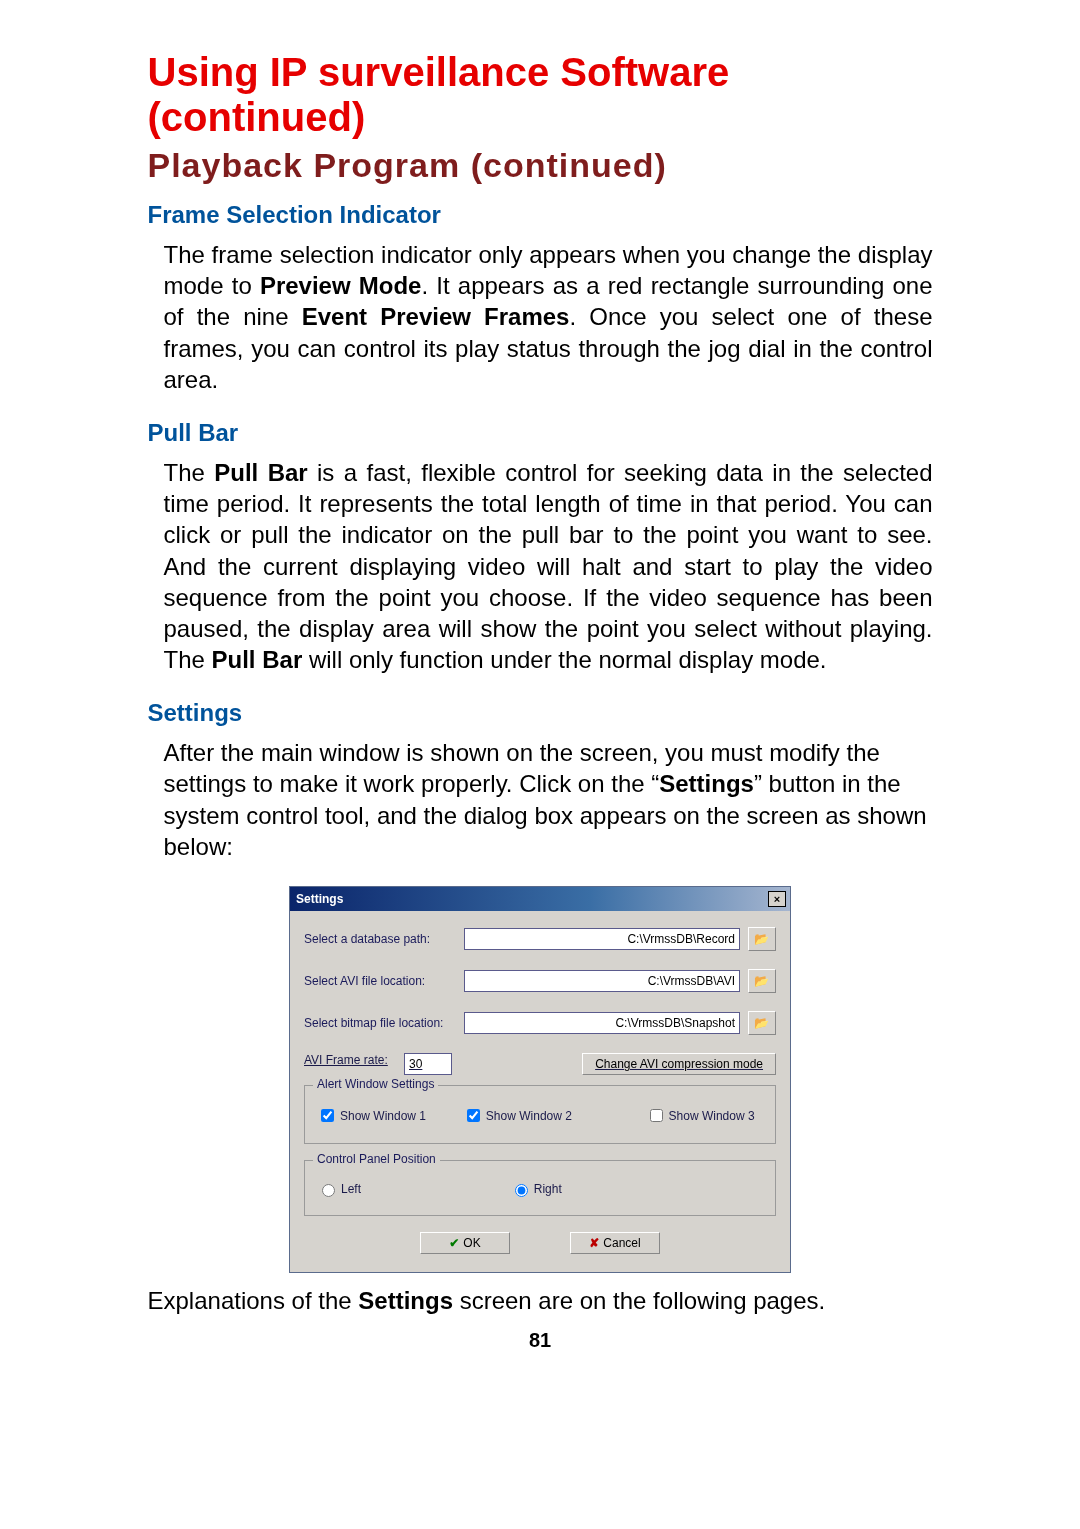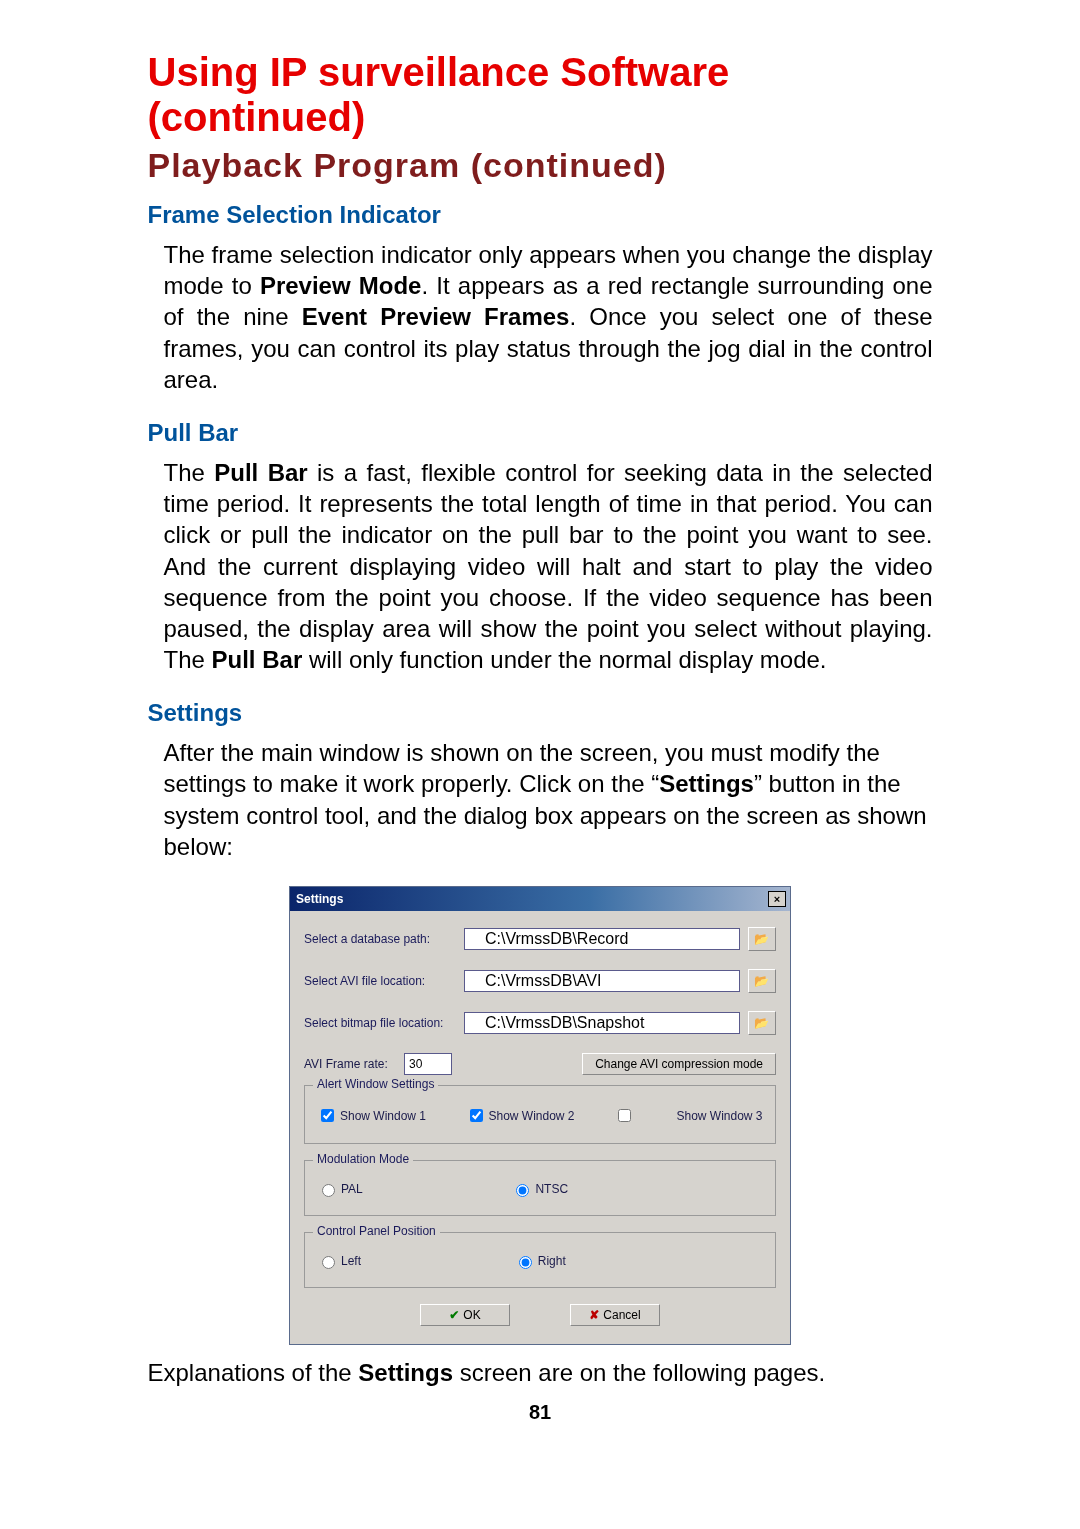--- a/index.html
+++ b/index.html
@@ -86,58 +86,60 @@
   .row .label {
     width: 160px;
     color: #1a1a5a;
   }
   .row input[type=text] {
     flex: 1;
     height: 20px;
     border: 1px solid #5a5a8c;
     background: #fff;
     font-family: Tahoma, Arial, sans-serif;
-    font-size: 16px;
-    padding: 0 20px;
+    font-size: 12px;
+    padding: 0 4px;
+    text-align: right;
   }
   .browse-btn {
     width: 26px; height: 22px;
     background: #d6d3ce;
     border: 1px solid #888;
     border-top-color: #fff; border-left-color: #fff;
     display: flex; align-items: center; justify-content: center;
     margin-left: 8px;
   }
   .folder-icon::before {
     content: "📂";
     font-size: 12px;
   }
   .avi-row {
     display: flex;
-    align-items: center;
+    align-items: flex-start;
     margin-bottom: 2px;
+    text-decoration: underline;
   }
   .avi-row .label { width: 100px; }
   .avi-row input[type=text] {
     width: 38px; height: 20px;
     border: 1px solid #5a5a8c; background: #fff;
     font-size: 12px; padding: 0 4px;
   }
   .win-btn {
     padding: 3px 12px;
     background: #d6d3ce;
     border: 1px solid #888;
     border-top-color: #fff; border-left-color: #fff;
     font-family: Tahoma, Arial, sans-serif;
     font-size: 12px;
     cursor: pointer;
   }
   .group {
     border: 1px solid #9a9a9a;
-    padding: 20px 8px 18px 12px;
+    padding: 20px 16px 18px 12px;
     margin: 10px 0 16px 0;
     position: relative;
   }
   .group-title {
     position: absolute;
     top: -9px; left: 8px;
     background: #d6d3ce;
     padding: 0 4px;
     color: #1a1a5a;
   }
@@ -239,41 +241,27 @@
           <span class="group-title">Alert Window Settings</span>
           <div class="group-row">
             <label class="chk">
                 <input type="checkbox" checked="" style="">
                 <span>Show Window 1</span>
               </label>
             <label class="chk" style="">
                 <input type="checkbox" checked="" style="">
                 <span>Show Window 2</span>
               </label>
-            <label class="chk" style="justify-content:space-between">
+            <label class="chk" style="justify-content:flex-end">
                 <input type="checkbox" style="">
                 <span>Show Window 3</span>
               </label>
           </div>
         </div>
 
-        <div class="group">
-          <span class="group-title">Modulation Mode</span>
-          <div class="group-row">
-            <label class="rad">
-                <input type="radio" name="mod" style="">
-                <span>PAL</span>
-              </label>
-            <label class="rad" style="justify-content:center">
-                <input type="radio" name="mod" checked="" style="">
-                <span>NTSC</span>
-              </label>
-            <span class="rad"></span>
-          </div>
-        </div>
 
         <div class="group">
           <span class="group-title">Control Panel Position</span>
           <div class="group-row">
             <label class="rad">
                 <input type="radio" name="cpp" style="">
                 <span>Left</span>
               </label>
             <label class="rad" style="justify-content:center">
                 <input type="radio" name="cpp" checked="" style="">

